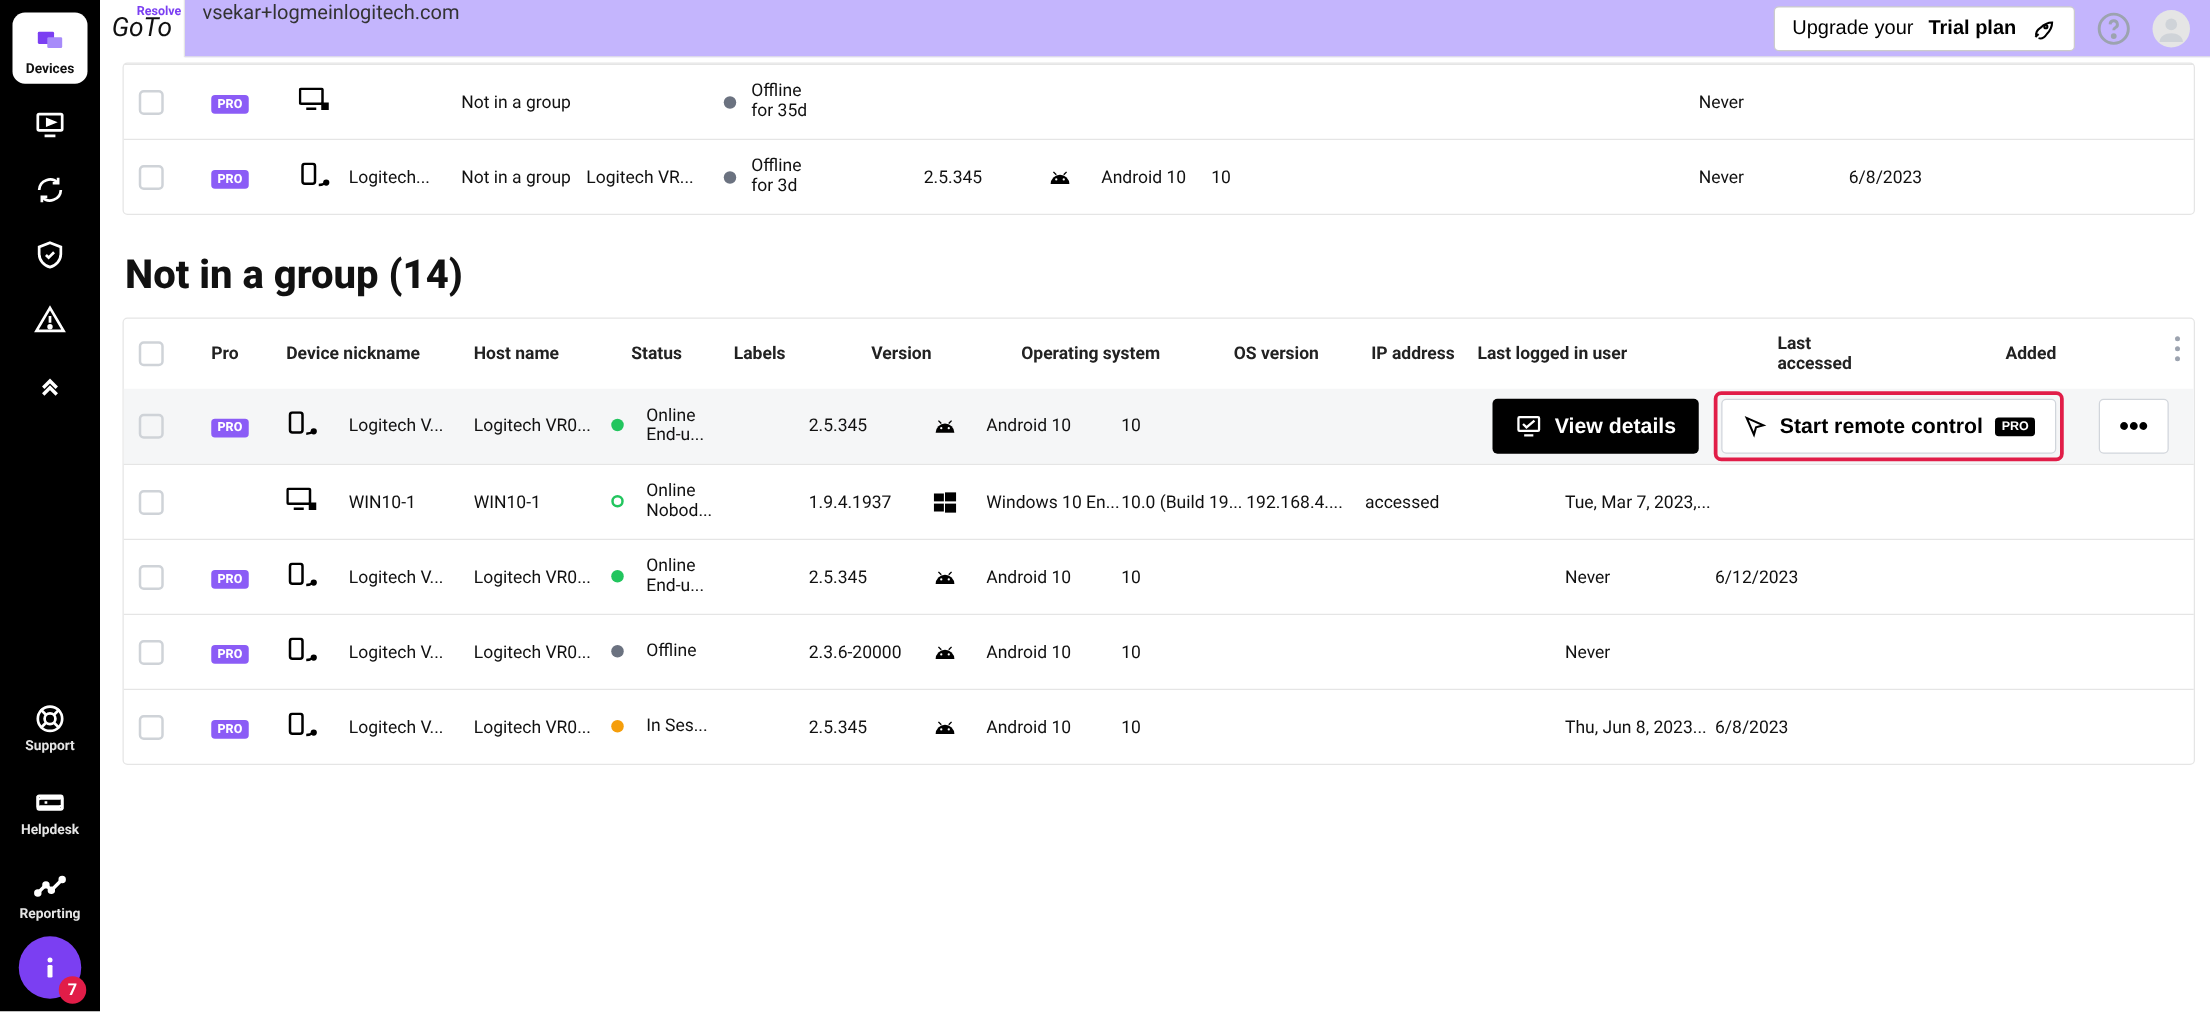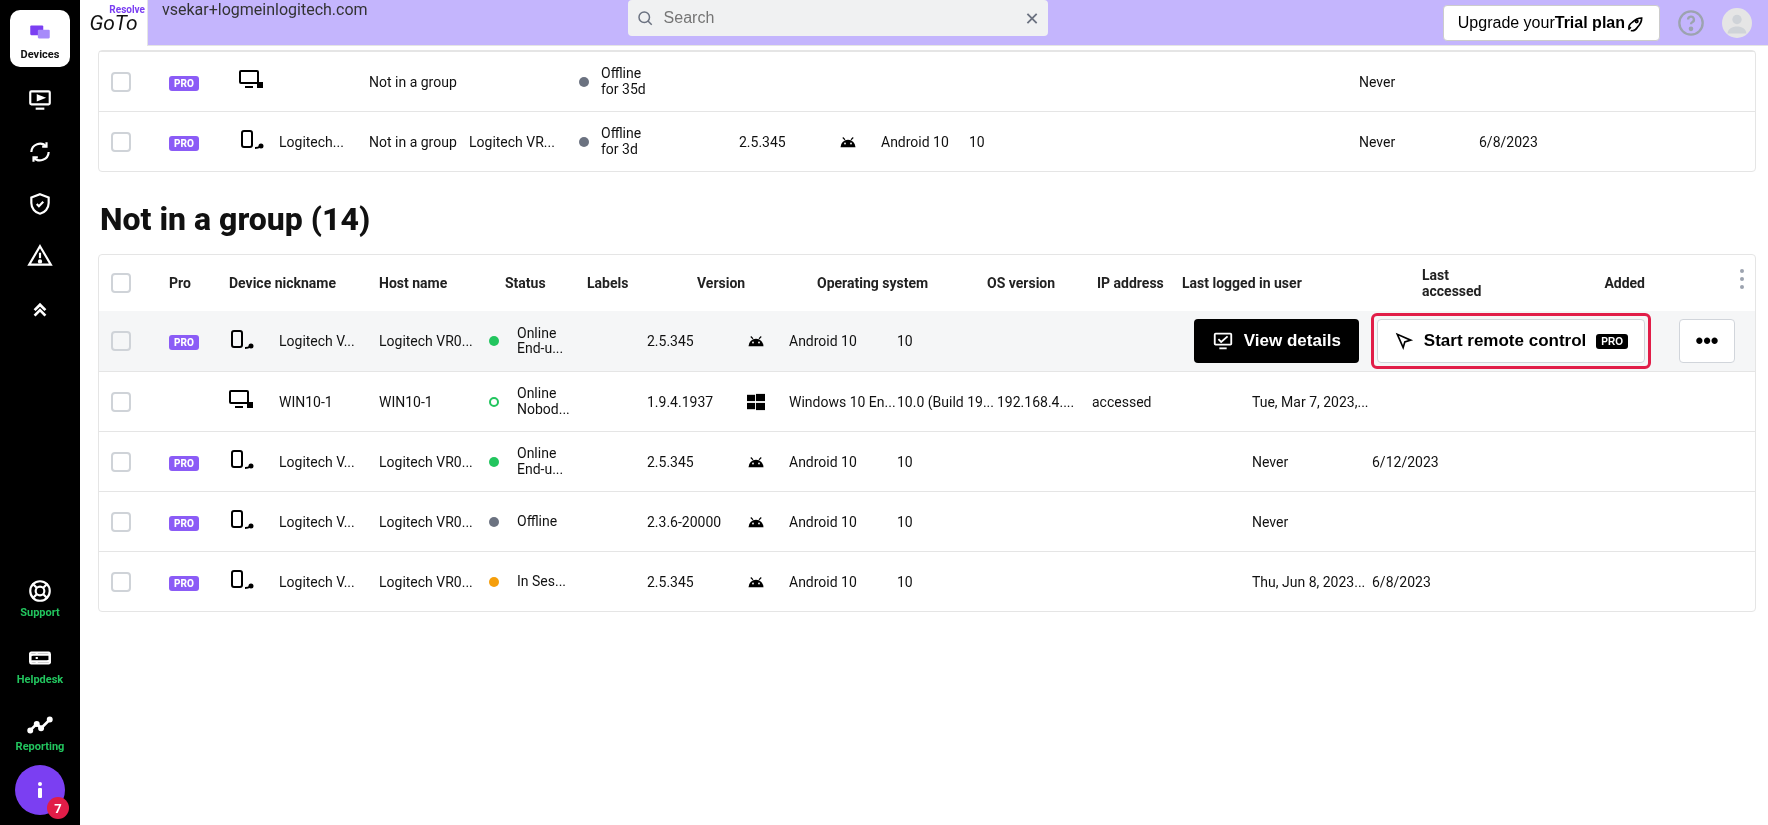--- a/index.html
+++ b/index.html
@@ -1,21 +1,21 @@
 <!DOCTYPE html>
 <html><head>
 <meta charset="utf-8">
 <style>
   * { box-sizing: border-box; }
   html, body { margin:0; padding:0; font-family: -apple-system, BlinkMacSystemFont, "Segoe UI", Roboto, Arial, sans-serif; font-size:14px; color:#111; }
   body { width:1768px; height:825px; background:#fff; overflow:hidden; }
 
   
-  .sidebar { position:absolute; left:0; top:0; bottom:0; width:80px; background:#000; color:#fff; display:flex; flex-direction:column; align-items:center; z-index:5; }
-  .nav-item { width:60px; display:flex; flex-direction:column; align-items:center; justify-content:center; padding:10px 0 6px; border-radius:10px; margin-top:10px; color:#22c55e; position:relative; }
+  .sidebar { position:absolute; left:0; top:0; bottom:16px; width:80px; background:#000; color:#fff; display:flex; flex-direction:column; align-items:center; z-index:5; }
+  .nav-item { width:60px; display:flex; flex-direction:column; align-items:center; justify-content:center; padding:10px 0 6px; border-radius:10px; margin-top:10px; color:#e5e5e5; position:relative; }
   .nav-item.active { background:#fff; color:#111; }
   .nav-item svg { width:26px; height:26px; }
   .nav-item .label { font-size:11px; font-weight:700; margin-top:2px; }
   .nav-bottom { margin-top:auto; width:100%; display:flex; flex-direction:column; align-items:center; padding-bottom:10px; }
   .info-bubble { width:50px; height:50px; border-radius:50%; background:#7b3ff2; display:flex; align-items:center; justify-content:center; margin-top:6px; position:relative; }
   .info-bubble svg { width:24px; height:24px; fill:#fff; }
   .info-badge { position:absolute; right:-4px; bottom:-4px; background:#e11d48; color:#fff; font-weight:700; width:22px; height:22px; border-radius:50%; display:flex; align-items:center; justify-content:center; font-size:13px; }
 
   
   .logo { position:absolute; left:80px; top:0; width:68px; height:46px; background:#fff; border-right:1px solid #e5e5e5; display:flex; align-items:center; justify-content:center; flex-direction:column; }
@@ -24,21 +24,21 @@
   .logo .resolve { color:#7b3ff2; font-size:10px; font-weight:700; position:absolute; top:4px; right:2px; }
 
   
   .topbar { position:absolute; left:148px; right:0; top:0; height:46px; border-bottom:1px solid #e5e5e5; display:flex; padding:0 16px 0 14px; background:#c4b5fd; }
   .account-email { font-size:16px; color:#333; }
   .search-wrap { margin-left:260px; width:420px; height:36px; background:#f0f1f2; border-radius:4px; display:flex; align-items:center; padding:0 8px; }
   .search-wrap svg { width:18px; height:18px; color:#6b7280; }
   .search-wrap input { flex:1; border:none; background:transparent; outline:none; font-size:16px; margin-left:8px; color:#333; }
   .search-wrap .clear { color:#6b7280; font-size:18px; cursor:pointer; }
   .top-right { margin-left:auto; display:flex; align-items:center; gap:16px; }
-  .upgrade-btn { border:1px solid #ccc; background:#fff; border-radius:4px; height:36px; padding:0 14px; display:flex; align-items:center; gap:0; font-size:16px; cursor:pointer; }
+  .upgrade-btn { border:1px solid #ccc; background:#fff; border-radius:4px; height:36px; padding:0 14px; display:flex; align-items:center; gap:12px; font-size:16px; cursor:pointer; }
   .upgrade-btn b { font-weight:800; }
   .help-icon, .avatar { width:30px; height:30px; border-radius:50%; display:flex; align-items:center; justify-content:center; color:#9ca3af; }
   .avatar { background:#e5e5e5; }
   .help-icon svg, .avatar svg { width:28px; height:28px; }
 
   
   .main { position:absolute; left:80px; right:0; top:46px; bottom:0; overflow:hidden; padding:0 12px 0 18px; background:#fff; }
 
   .panel { border:1px solid #e5e5e5; border-radius:4px; }
   .row { display:grid; align-items:center; height:60px; border-top:1px solid #e5e5e5; padding-right:10px; }
@@ -162,28 +162,20 @@
   </div>
 </div>
 
 <div class="logo">
   <span class="goto">GoTo</span>
   <span class="resolve">Resolve</span>
 </div>
 
 <div class="topbar">
   <span class="account-email">vsekar+logmeinlogitech.com</span>
-  <div class="search-wrap">
-    <svg viewBox="0 0 24 24" fill="none" stroke="currentColor" stroke-width="2">
-        <circle cx="11" cy="11" r="7"></circle>
-        <line x1="21" y1="21" x2="16" y2="16"></line>
-      </svg>
-    <input placeholder="Search" style="">
-    <span class="clear">✕</span>
-  </div>
   <div class="top-right">
     <button class="upgrade-btn">
       <span>Upgrade your </span>
         <b>Trial plan</b>
       <svg width="20" height="20" viewBox="0 0 24 24" fill="none" stroke="#000" stroke-width="2">
           <path d="M5 19c-1-3 1-6 4-8 3-3 8-5 11-5 0 3-2 8-5 11-2 3-5 5-8 4"></path>
           <circle cx="14" cy="10" r="1.5"></circle>
           <path d="M7 17l-3 3"></path>
         </svg>
     </button>

